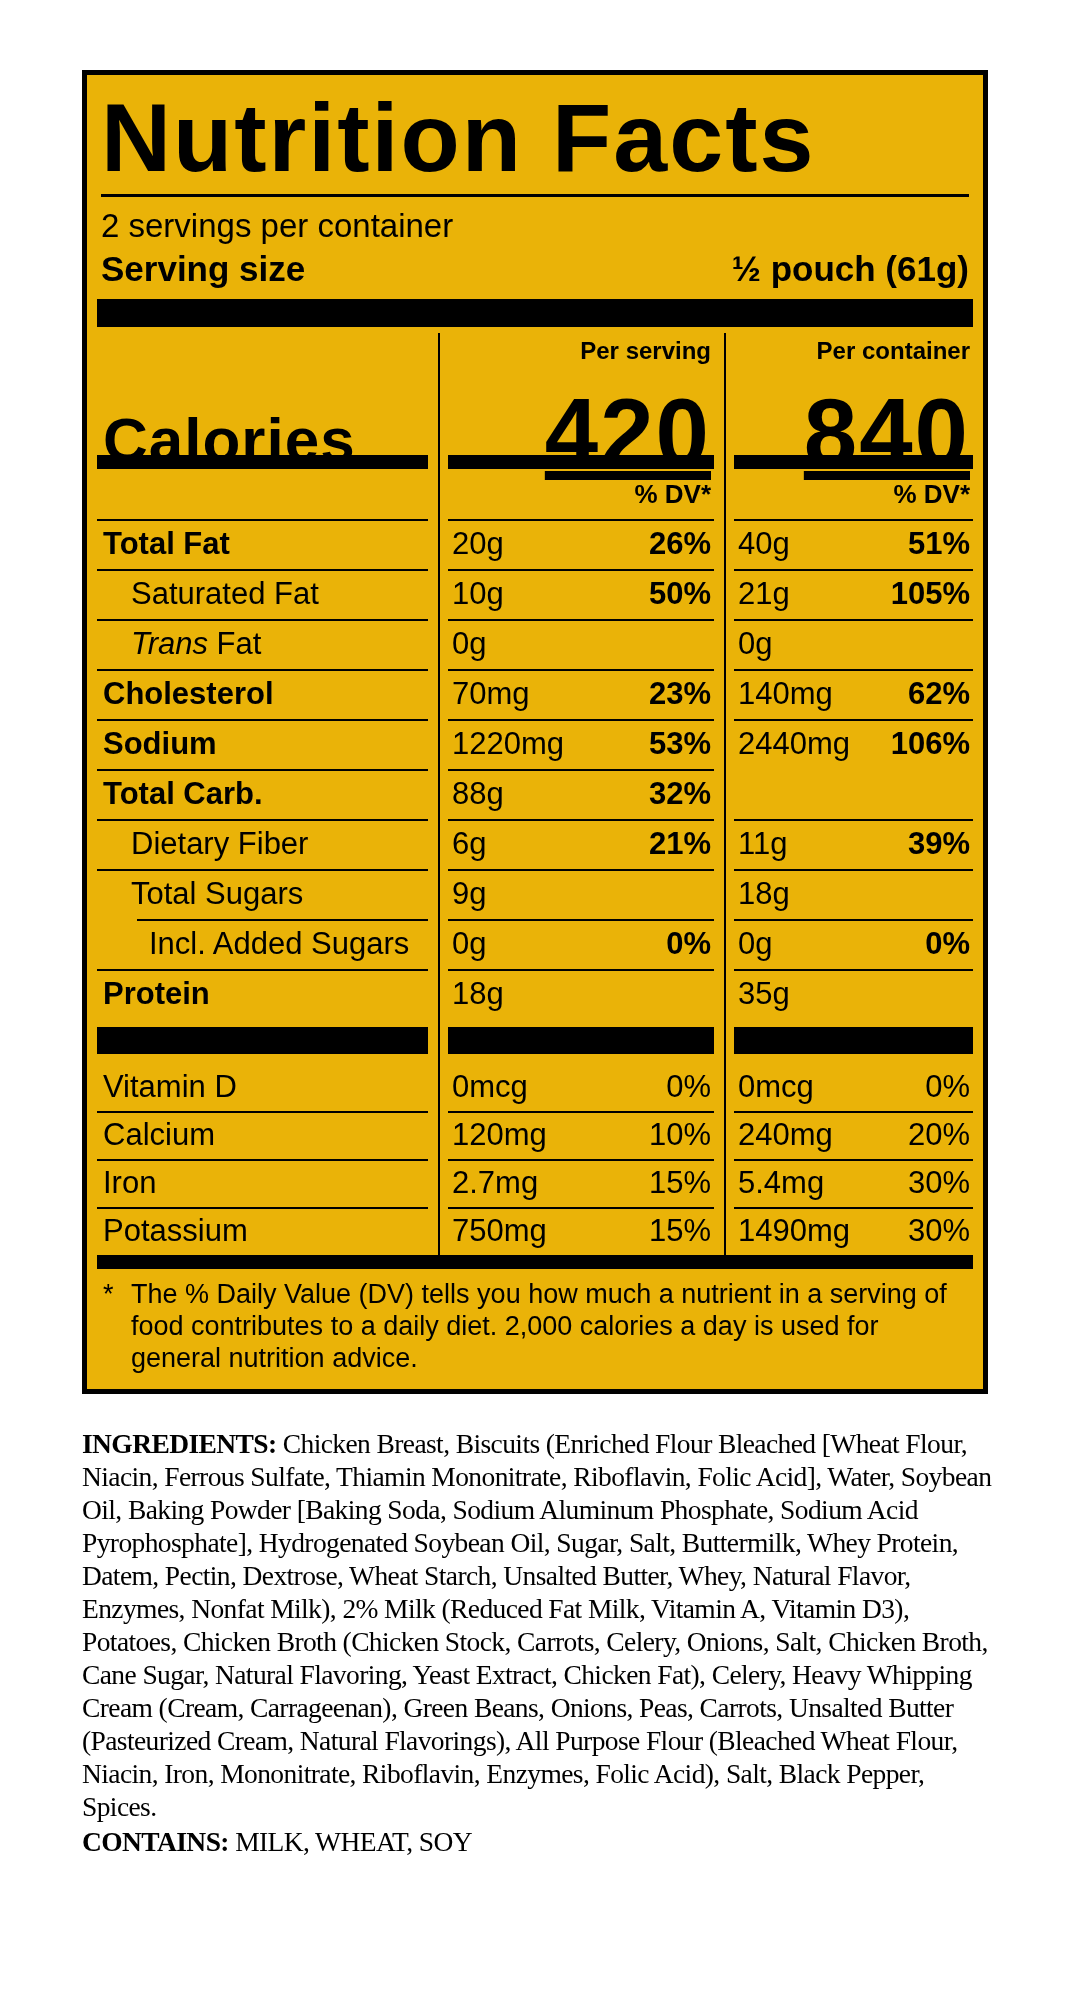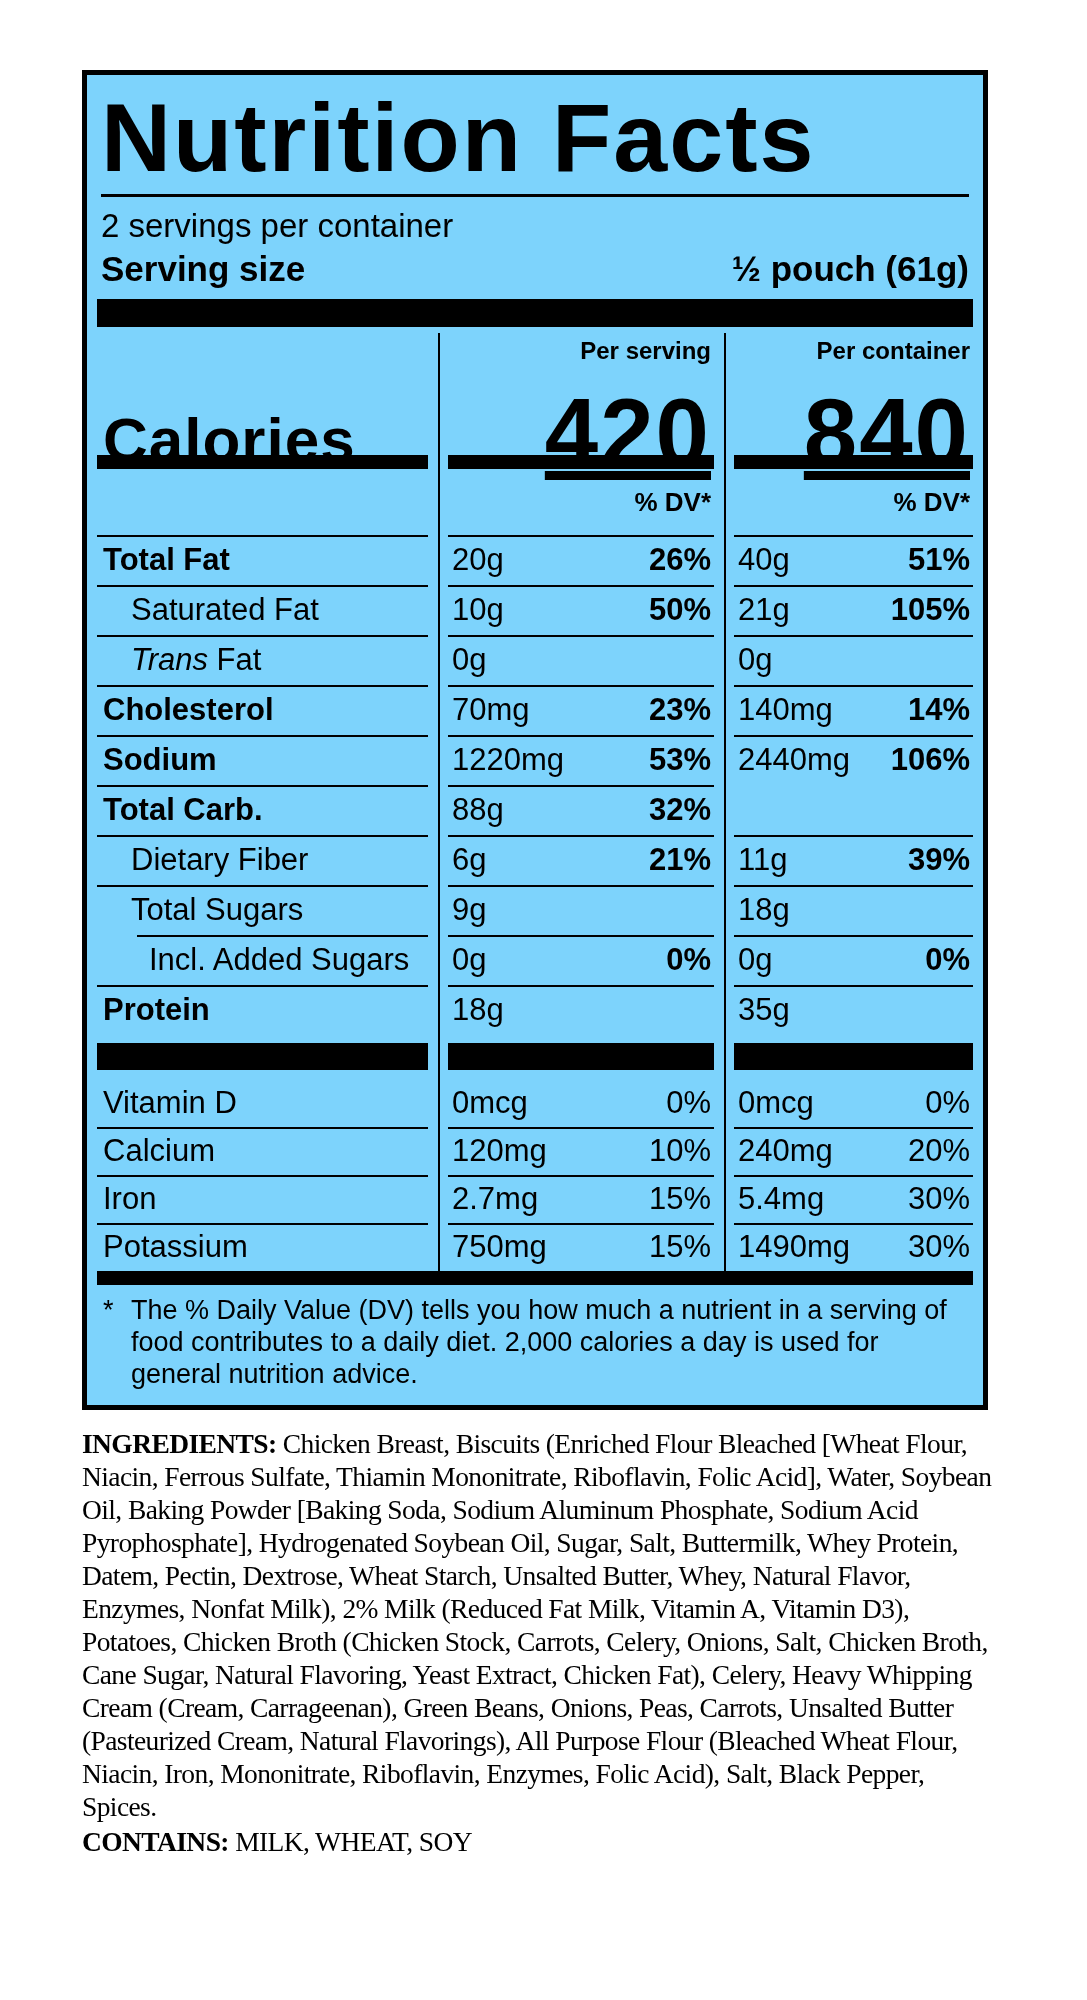--- a/index.html
+++ b/index.html
@@ -1,17 +1,17 @@
 <!DOCTYPE html>
 <html><head>
 <meta charset="utf-8">
 <style>
   html,body{margin:0;padding:0;background:#fff;}
   body{width:1087px;height:2000px;position:relative;font-family:"Liberation Sans",sans-serif;color:#000;}
-  .label-box{position:absolute;left:82px;top:70px;width:896px;border:5px solid #000;background:#7dd3fc;}
+  .label-box{position:absolute;left:82px;top:70px;width:896px;border:5px solid #000;background:#eab308;}
   .title{font-size:97px;font-weight:900;letter-spacing:2px;line-height:1.0;padding:14px 14px 8px 14px;white-space:nowrap;}
   .title-rule{border-top:3px solid #000;margin:0 14px;}
   .servings{font-size:33px;padding:10px 14px 2px 14px;}
   .serving-row{display:flex;justify-content:space-between;font-size:35px;font-weight:bold;padding:2px 14px 10px 14px;}
   .bigbar{height:28px;background:#000;margin:0 10px;}
   
   .mid{position:relative;margin-top:6px;}
   .vline{position:absolute;top:0;bottom:0;width:2px;background:#000;}
   .vline.v1{left:351px;}
   .vline.v2{left:637px;}
@@ -21,21 +21,21 @@
   .c.line-ind::before{content:"";position:absolute;top:0;left:50px;right:10px;border-top:2px solid #000;}
   
   .calrow{height:122px;}
   .cal-name{align-self:end;font-size:62px;font-weight:900;padding:0 0 2px 16px;letter-spacing:1px;}
   .calcol{display:flex;flex-direction:column;align-items:flex-end;padding-right:13px;gap:24px;}
   .cal-head{font-size:24px;font-weight:bold;padding-top:4px;}
   .cal-num{font-size:96px;font-weight:900;line-height:0.92;letter-spacing:2px;text-decoration:underline;}
   .ubar{height:14px;background:#000;margin:0 10px;}
   .ubarrow{height:14px;}
   
-  .dvrow{height:66px;}
+  .dvrow{height:50px;}
   .dvcell{display:flex;justify-content:flex-end;align-items:center;padding-right:13px;font-size:26px;font-weight:bold;}
   
   .nrow{height:50px;}
   .c1{display:flex;align-items:center;padding-left:16px;font-size:31px;}
   .c1.ind1{padding-left:44px;}
   .c1.ind2{padding-left:62px;}
   .c2,.c3{display:flex;align-items:center;justify-content:space-between;padding-left:14px;padding-right:13px;font-size:31px;}
   .b{font-weight:bold;}
   .ital{font-style:italic;}
   .nname{white-space:pre;}
@@ -150,21 +150,21 @@
     <div class="row nrow">
       <div class="c c1 line">
           <span class="nname b">Cholesterol</span>
         </div>
       <div class="c c2 line">
           <span>70mg</span>
           <span class="b">23%</span>
         </div>
       <div class="c c3 line">
           <span>140mg</span>
-          <span class="b">14%</span>
+          <span class="b">62%</span>
         </div>
     </div>
 
     <div class="row nrow">
       <div class="c c1 line">
           <span class="nname b">Sodium</span>
         </div>
       <div class="c c2 line">
           <span>1220mg</span>
           <span class="b">53%</span>

